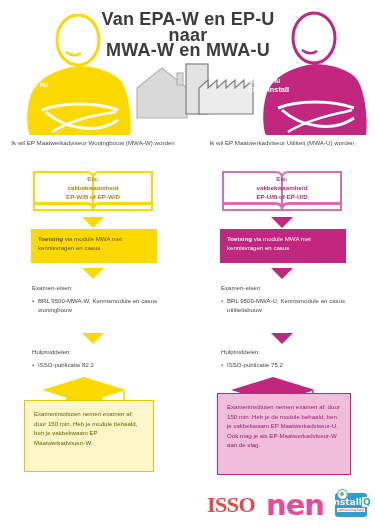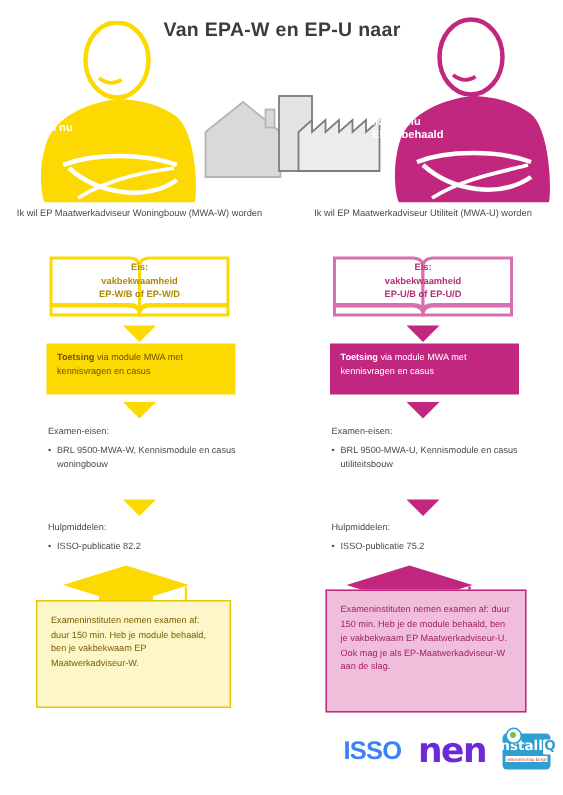--- a/index.html
+++ b/index.html
@@ -10,21 +10,21 @@
     overflow:hidden;
     position:relative;
   }
   .canvas{position:relative;width:375px;height:530px;}
 
   
   .hero{position:absolute;left:0;top:0;width:375px;height:135px;}
   .hero-title{
     position:absolute;left:95px;top:12px;width:186px;
     text-align:center;
-    font-size:13px;font-weight:bold;line-height:15.5px;
+    font-size:18px;font-weight:bold;line-height:15.5px;
     color:#3c3c3b;letter-spacing:.2px;
   }
   .hero-title .l2{display:block;}
 
   .figure{position:absolute;}
   .fig-left{left:22px;top:14px;width:130px;height:121px;}
   .fig-right{left:248px;top:10px;width:128px;height:125px;}
   .figure svg{display:block;width:100%;height:100%;}
   .fig-label{
     position:absolute;width:100%;text-align:left;
@@ -96,23 +96,23 @@
     box-sizing:border-box;padding:8px 9px;
     font-size:6.1px;line-height:9.6px;
   }
   .yellow .final{background:#fdf6c9;border:1px solid #e9c700;color:#7a6200;min-height:72px;}
   .magenta .final{background:#f0bedb;border:1px solid #c2277f;color:#a22068;min-height:82px;
                   top:258px;left:28px;width:134px;}
 
   
   .footer{position:absolute;left:0;bottom:6px;width:375px;height:36px;}
   .logos{position:absolute;right:8px;top:0;display:flex;align-items:center;gap:11px;}
-  .logo-isso{font-size:17px;font-weight:bold;color:#3b82f6;letter-spacing:-0.5px;
-             font-family:Liberation Sans, sans-serif;}
-  .logo-nen{position:relative;font-size:23px;font-weight:bold;color:#6d28d9;
+  .logo-isso{font-size:22px;font-weight:bold;color:#ef4444;letter-spacing:-0.5px;
+             font-family:Liberation Serif, serif;}
+  .logo-nen{position:relative;font-size:29px;font-weight:bold;color:#ec4899;
             letter-spacing:-1px;font-family:"DejaVu Sans", sans-serif;}
   .logo-nen .dots{position:absolute;left:50%;transform:translateX(-50%);}
   .logo-nen .dots.top{top:-3px;}
   .logo-nen .dots.bot{bottom:-4px;}
   .dot{width:2px;height:2px;background:#e8420f;border-radius:50%;margin:1px auto;}
   .logo-installq{
     width:32px;height:24px;border-radius:3px;background:#2f9fd0;
     position:relative;display:flex;flex-direction:column;
     align-items:center;justify-content:center;
   }
@@ -128,20 +128,21 @@
 </style>
 </head>
 <body>
 
 <div class="canvas">
 
   <div class="hero">
 
     <div class="hero-title">
       <span>Van EPA-W en EP-U naar</span>
+      <span class="l2">MWA-W en MWA-U</span>
     </div>
 
     <div class="building house">
       <svg viewBox="0 0 58 58">
         <path d="M4 26 L29 6 L54 26 L54 56 L4 56 Z" fill="#d9d9d9" stroke="#b5b5b5" stroke-width="1.2"></path>
         <rect x="44" y="11" width="6" height="12" fill="#d9d9d9" stroke="#b5b5b5" stroke-width="1.2"></rect>
       </svg>
     </div>
 
     <div class="building factory">
@@ -179,21 +180,21 @@
                  C 13 104, 16 122, 18 125
                  L 118 125
                  C 120 114, 118 76, 106 66
                  C 96 58, 80 54, 66 54 Z" fill="#c2277f"></path>
         <path d="M30 98 C 50 90, 84 90, 106 98" fill="none" stroke="#ffffff" stroke-width="3"></path>
         <path d="M34 100 C 54 118, 86 122, 106 108" fill="none" stroke="#ffffff" stroke-width="3"></path>
         <path d="M40 122 C 62 108, 90 104, 104 100" fill="none" stroke="#ffffff" stroke-width="2.5"></path>
       </svg>
       <div class="fig-label">
         <div>Ik ben nu</div>
-        <div>EP-U behaald</div>
+        <div>EP-U install</div>
       </div>
     </div>
   </div>
 
   <div class="col col-left yellow">
 
     <div class="intro">Ik wil EP Maatwerkadviseur Woningbouw (MWA-W) worden</div>
 
     <div class="book">
       <svg viewBox="0 0 124 44">

